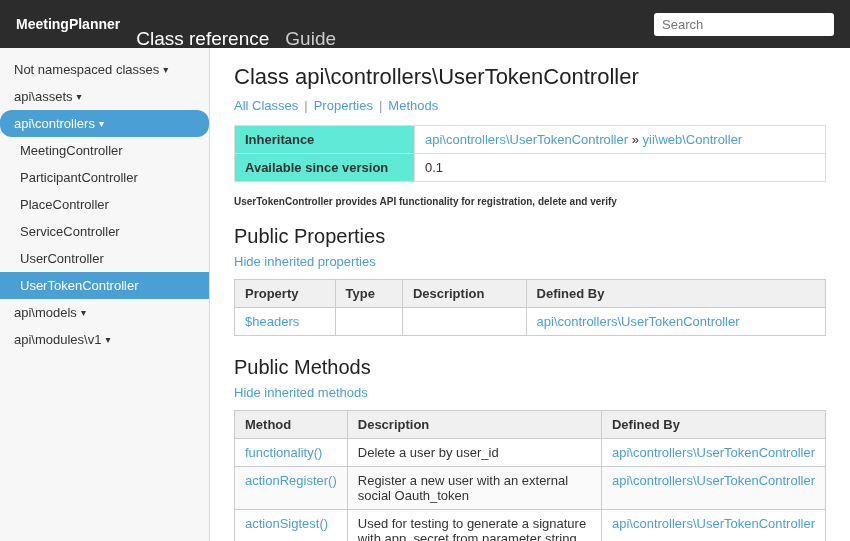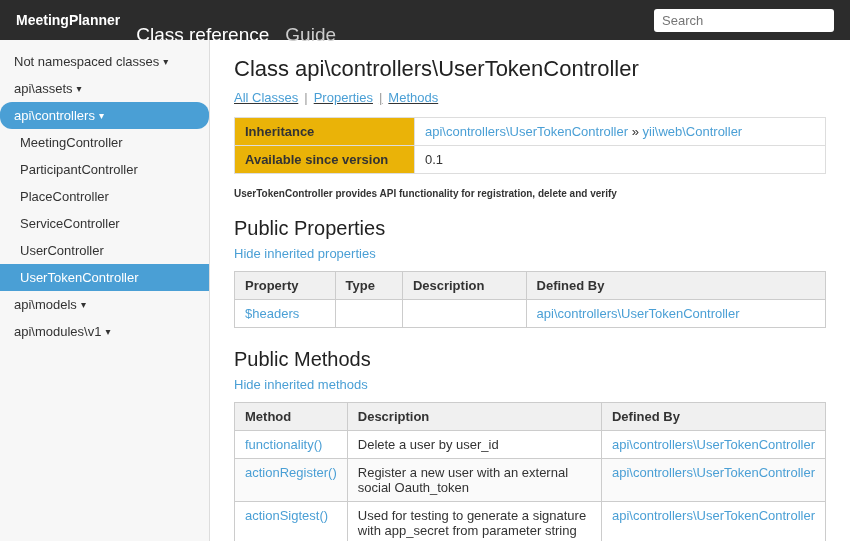--- a/index.html
+++ b/index.html
@@ -4,21 +4,21 @@
   <style>
     * { box-sizing: border-box; margin: 0; padding: 0; }
     body { font-family: -apple-system, BlinkMacSystemFont, 'Segoe UI', Helvetica, Arial, sans-serif; font-size: 13px; color: #333; background: #fff; }
 
     
     #topnav {
       background: #2c2c2c;
       display: flex;
       align-items: center;
       padding: 0 16px;
-      height: 40px;
+      height: 48px;
       gap: 16px;
     }
     #topnav .brand {
       color: #fff;
       font-weight: bold;
       font-size: 14px;
     }
     #topnav .nav-link {
       color: #ccc;
       font-size: 19px;
@@ -95,37 +95,36 @@
       font-weight: normal;
       margin-bottom: 8px;
       color: #222;
     }
     .breadcrumb-links {
       display: flex;
       gap: 4px;
       margin-bottom: 12px;
       font-size: 13px;
       align-items: flex-end;
-      text-decoration: underline;
     }
     .breadcrumb-links a { color: #4a9fd5; text-decoration: none; }
     .breadcrumb-links .sep { color: #999; margin: 0 2px; }
 
     .info-table {
       border-collapse: collapse;
       width: 100%;
       margin-bottom: 14px;
       font-size: 13px;
     }
     .info-table td {
       border: 1px solid #ddd;
       padding: 6px 10px;
     }
     .info-table td:first-child {
-      background: #eab308;
+      background: #5eead4;
       font-weight: bold;
       width: 180px;
     }
     .info-table a { color: #4a9fd5; text-decoration: none; }
 
     .description {
       font-size: 10px;
       margin-bottom: 18px;
       font-weight: bold;
       color: #333;

